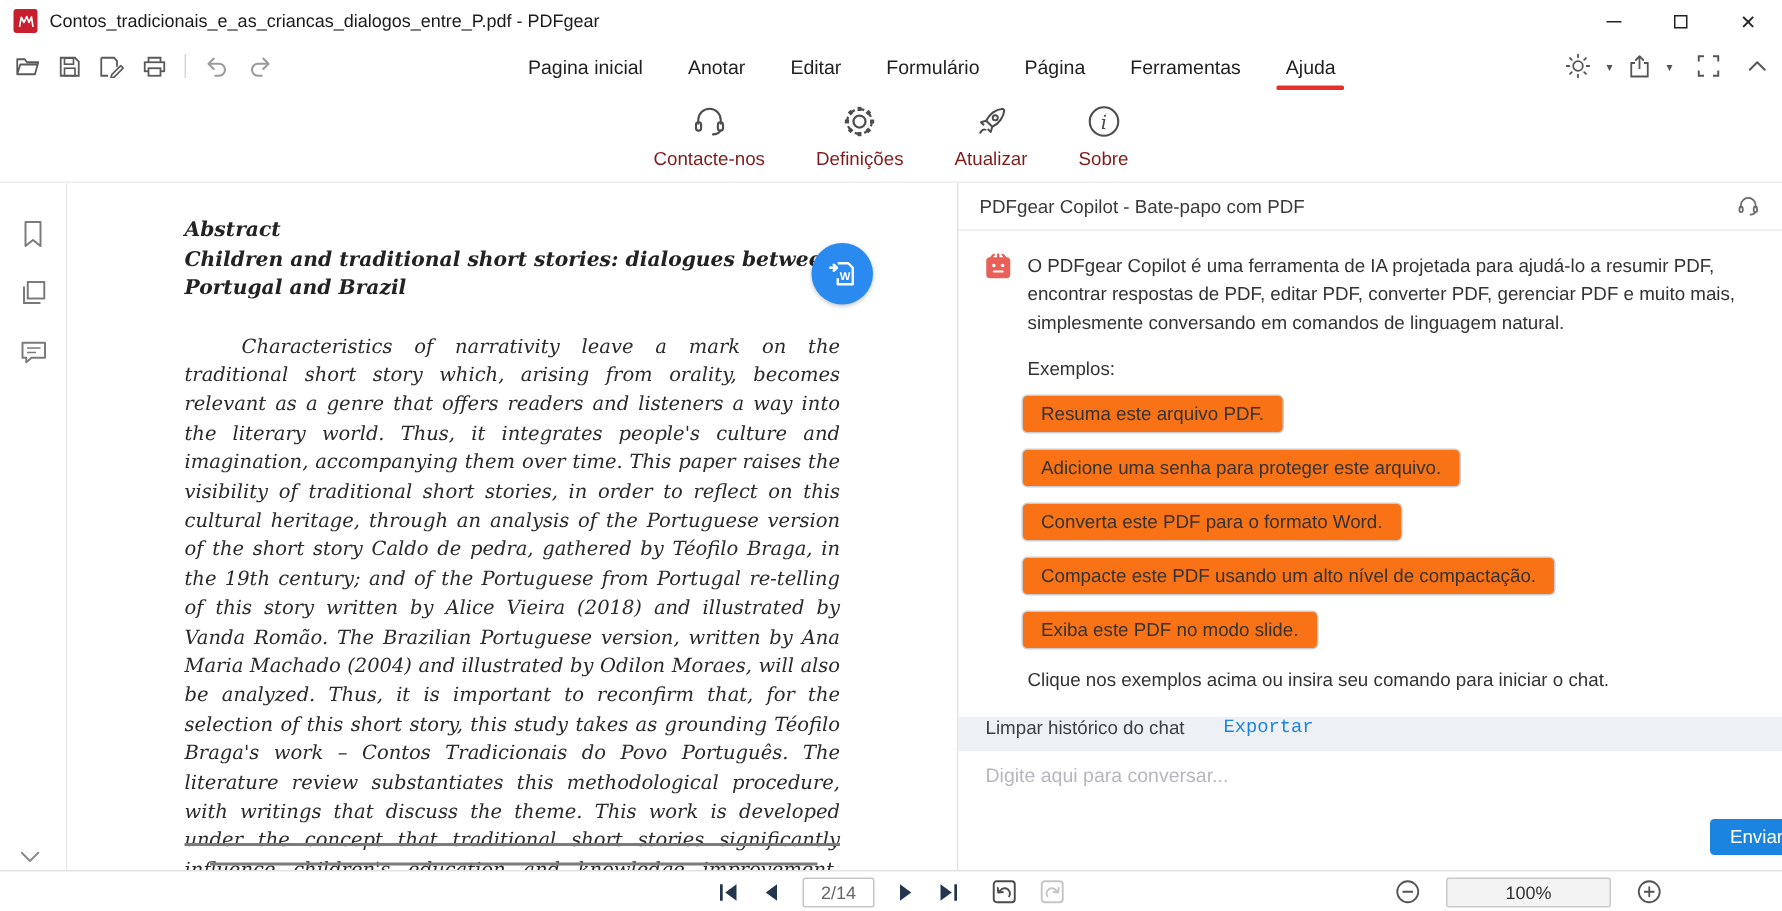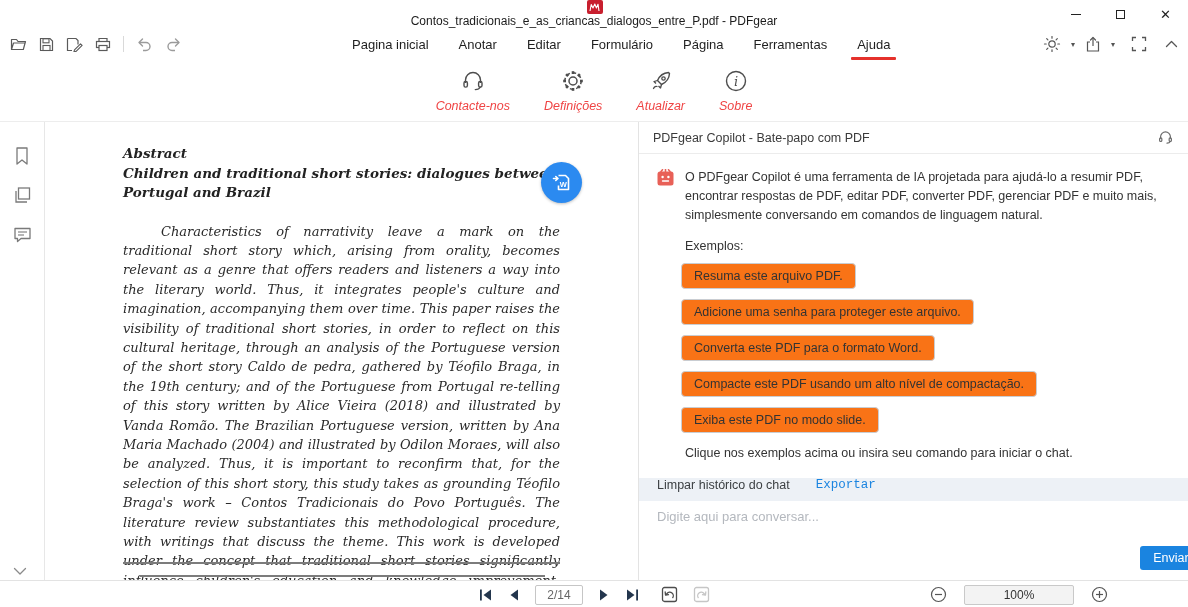--- a/index.html
+++ b/index.html
@@ -2,21 +2,21 @@
 <html><head>
 <meta charset="utf-8">
 <style>
   * { margin:0; padding:0; box-sizing:border-box; }
   html,body { width:1188px; height:607px; overflow:hidden; background:#fff;
     font-family:"Liberation Sans", sans-serif; }
   svg { display:block; }
 
   
   .titlebar { position:absolute; left:0; top:0; width:1188px; height:28px;
-    display:flex; align-items:center; background:#fff;flex-direction:column; }
+    display:flex; align-items:center; background:#fff; }
   .app-logo { width:16px; height:16px; margin:0 8px 0 9px; background:#c81f2e;
     border-radius:2px; display:flex; align-items:center; justify-content:center; }
   .title-text { font-size:12px; color:#1b1b1b; }
   .win-controls { position:absolute; right:0; top:0; height:28px; display:flex; }
   .win-btn { width:45px; height:28px; display:flex; align-items:center;
     justify-content:center; color:#222; font-size:13px; cursor:default; }
   .max-glyph { width:9px; height:9px; border:1px solid #222; }
   .min-glyph { width:10px; height:1px; background:#222; display:inline-block; }
 
   
@@ -33,21 +33,21 @@
     align-items:center; gap:10px; }
   .caret { font-size:8px; color:#555; }
 
   
   .ribbon { position:absolute; left:0; top:60px; width:1188px; height:62px;
     background:#fff; border-bottom:1px solid #ededed; }
   .ribbon-items { position:absolute; left:0; right:0; top:6px; display:flex;
     justify-content:center; gap:22px; }
   .ribbon-item { display:flex; flex-direction:column; align-items:center; gap:5px;
     padding:2px 6px; cursor:default; }
-  .ribbon-label { font-size:12.5px; color:#ef4444;font-style:italic; }
+  .ribbon-label { font-size:12.5px; color:#7f1d1d; }
 
   
   .sidebar { position:absolute; left:0; top:122px; width:45px; height:458px;
     background:#fff; border-right:1px solid #e7e7e7; }
   .side-icon { position:absolute; left:13px; }
   .side-bottom { position:absolute; left:13px; bottom:4px; }
 
   
   .docpane { position:absolute; left:45px; top:122px; width:565px; height:458px;
     background:#fff; overflow:hidden; }

